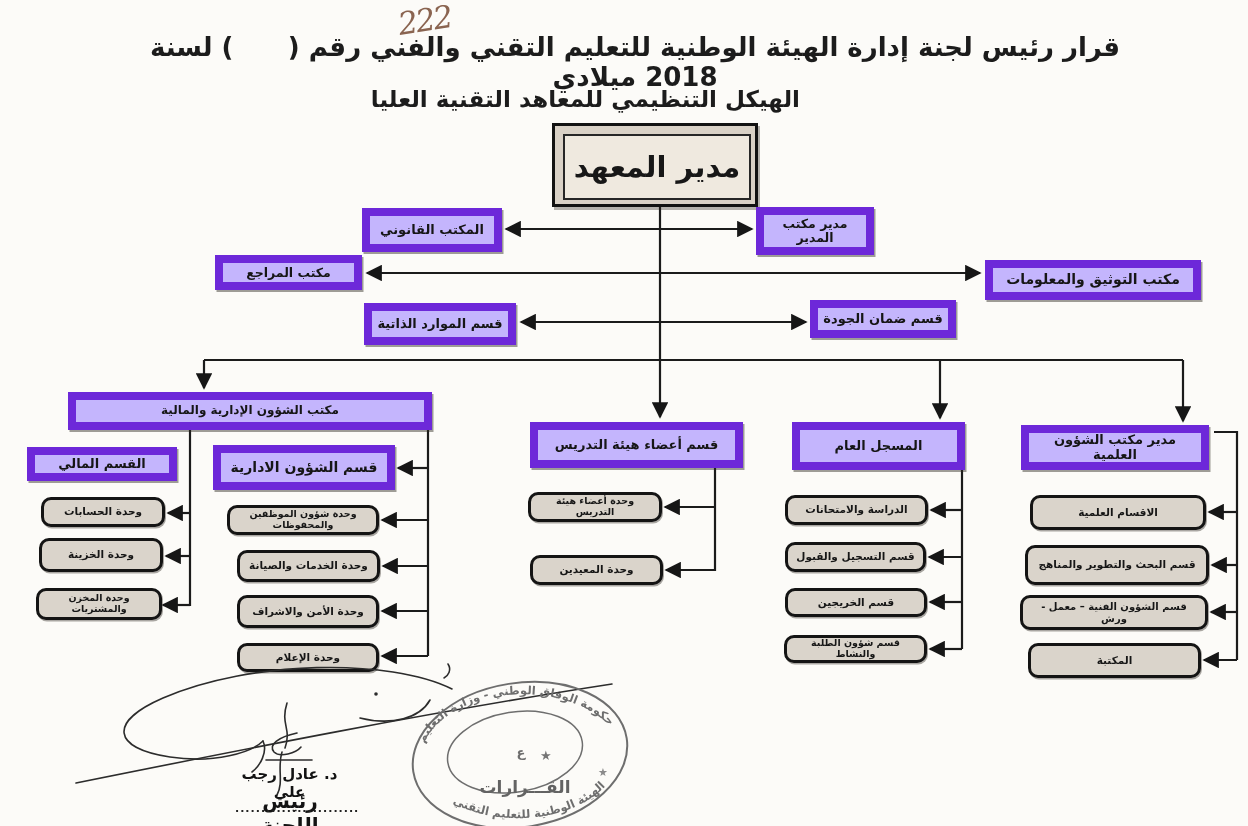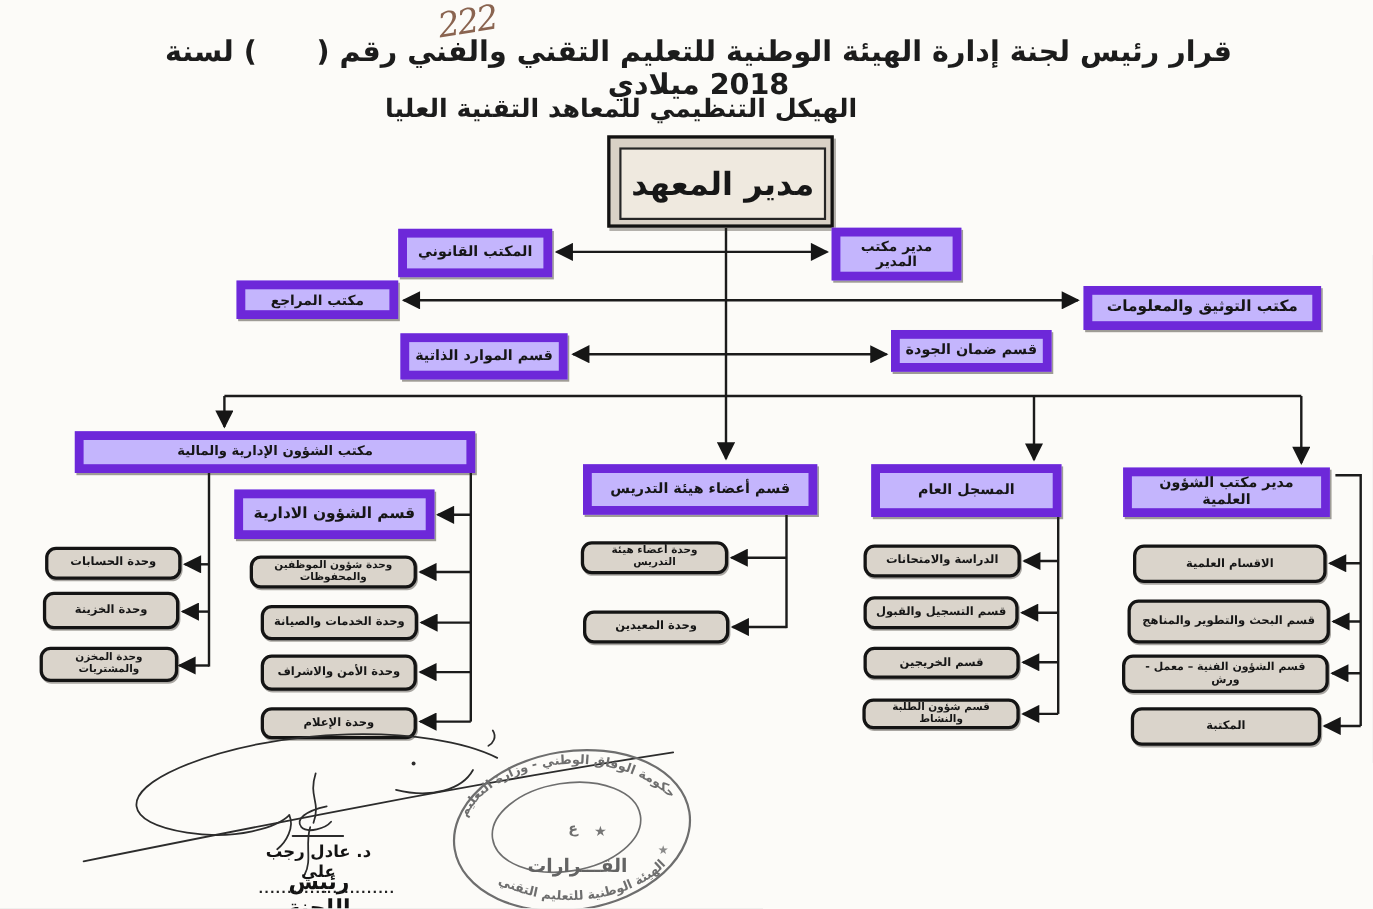--- a/index.html
+++ b/index.html
@@ -16,21 +16,21 @@
   .unit{background:#dad4cb;border:3px solid #141414;border-radius:10px;font-size:10.5px;
         box-shadow:1px 1.5px 0 rgba(45,40,32,.4)}
   .root{position:absolute;z-index:2;left:552px;top:123px;width:206px;height:84px;
         border:3px solid #121212;background:#d9d1c6;padding:8px;box-sizing:border-box;
         box-shadow:2px 3px 0 rgba(45,40,32,.35)}
   .root-inner{width:100%;height:100%;border:2px solid #262626;background:#efe9df;
         display:flex;align-items:center;justify-content:center;font-weight:bold;
         font-size:29px;direction:rtl;color:#171717}
   .t1{position:absolute;z-index:2;left:130px;top:32px;width:1010px;text-align:center;
       font-size:26px;font-weight:bold;direction:rtl;color:#1c1c1c}
-  .t2{position:absolute;z-index:2;left:350px;top:86px;width:450px;text-align:left;
+  .t2{position:absolute;z-index:2;left:350px;top:86px;width:450px;text-align:right;
       font-size:23px;font-weight:bold;direction:rtl;color:#1c1c1c}
   .hw222{position:absolute;z-index:2;left:398px;top:2px;font-size:31px;color:#8a6450;
       font-family:"DejaVu Serif",serif;font-style:italic;transform:rotate(-9deg);
       letter-spacing:-2px}
   .sig-name{position:absolute;z-index:4;left:232px;top:765px;width:115px;text-align:center;
       font-size:15px;font-weight:bold;direction:rtl;color:#131313}
   .sig-title{position:absolute;z-index:4;left:245px;top:789px;width:90px;text-align:center;
       font-size:20px;font-weight:bold;direction:rtl;color:#131313}
   .sig-dots{position:absolute;z-index:4;left:235px;top:802px;width:110px;text-align:center;
       font-size:11px;font-weight:bold;color:#222;letter-spacing:1px}
@@ -98,20 +98,21 @@
 
   <div class="box hdr" style="left:362px;top:208px;width:140px;height:44px">المكتب القانوني</div>
   <div class="box hdr" style="left:756px;top:207px;width:118px;height:48px;font-size:12.5px">مدير مكتب المدير</div>
   <div class="box hdr" style="left:215px;top:255px;width:147px;height:35px;font-size:12.5px">مكتب المراجع</div>
   <div class="box hdr" style="left:985px;top:260px;width:216px;height:40px;font-size:14px">مكتب التوثيق والمعلومات</div>
   <div class="box hdr" style="left:364px;top:303px;width:152px;height:42px">قسم الموارد الذاتية</div>
   <div class="box hdr" style="left:810px;top:300px;width:146px;height:38px">قسم ضمان الجودة</div>
 
   <div class="box hdr" style="left:68px;top:392px;width:364px;height:38px;font-size:12px">مكتب الشؤون الإدارية والمالية</div>
 
+  <div class="box hdr" style="left:27px;top:447px;width:150px;height:34px">القسم المالي</div>
   <div class="box unit" style="left:41px;top:497px;width:124px;height:30px">وحدة الحسابات</div>
   <div class="box unit" style="left:39px;top:538px;width:124px;height:34px">وحدة الخزينة</div>
   <div class="box unit" style="left:36px;top:588px;width:126px;height:32px;font-size:9.5px">وحدة المخزن والمشتريات</div>
 
   <div class="box hdr" style="left:213px;top:445px;width:182px;height:45px;font-size:14px">قسم الشؤون الادارية</div>
   <div class="box unit" style="left:227px;top:505px;width:152px;height:30px;font-size:9.5px">وحدة شؤون الموظفين والمحفوظات</div>
   <div class="box unit" style="left:237px;top:550px;width:143px;height:32px">وحدة الخدمات والصيانة</div>
   <div class="box unit" style="left:237px;top:595px;width:142px;height:33px">وحدة الأمن والاشراف</div>
   <div class="box unit" style="left:237px;top:643px;width:142px;height:29px">وحدة الإعلام</div>
 

